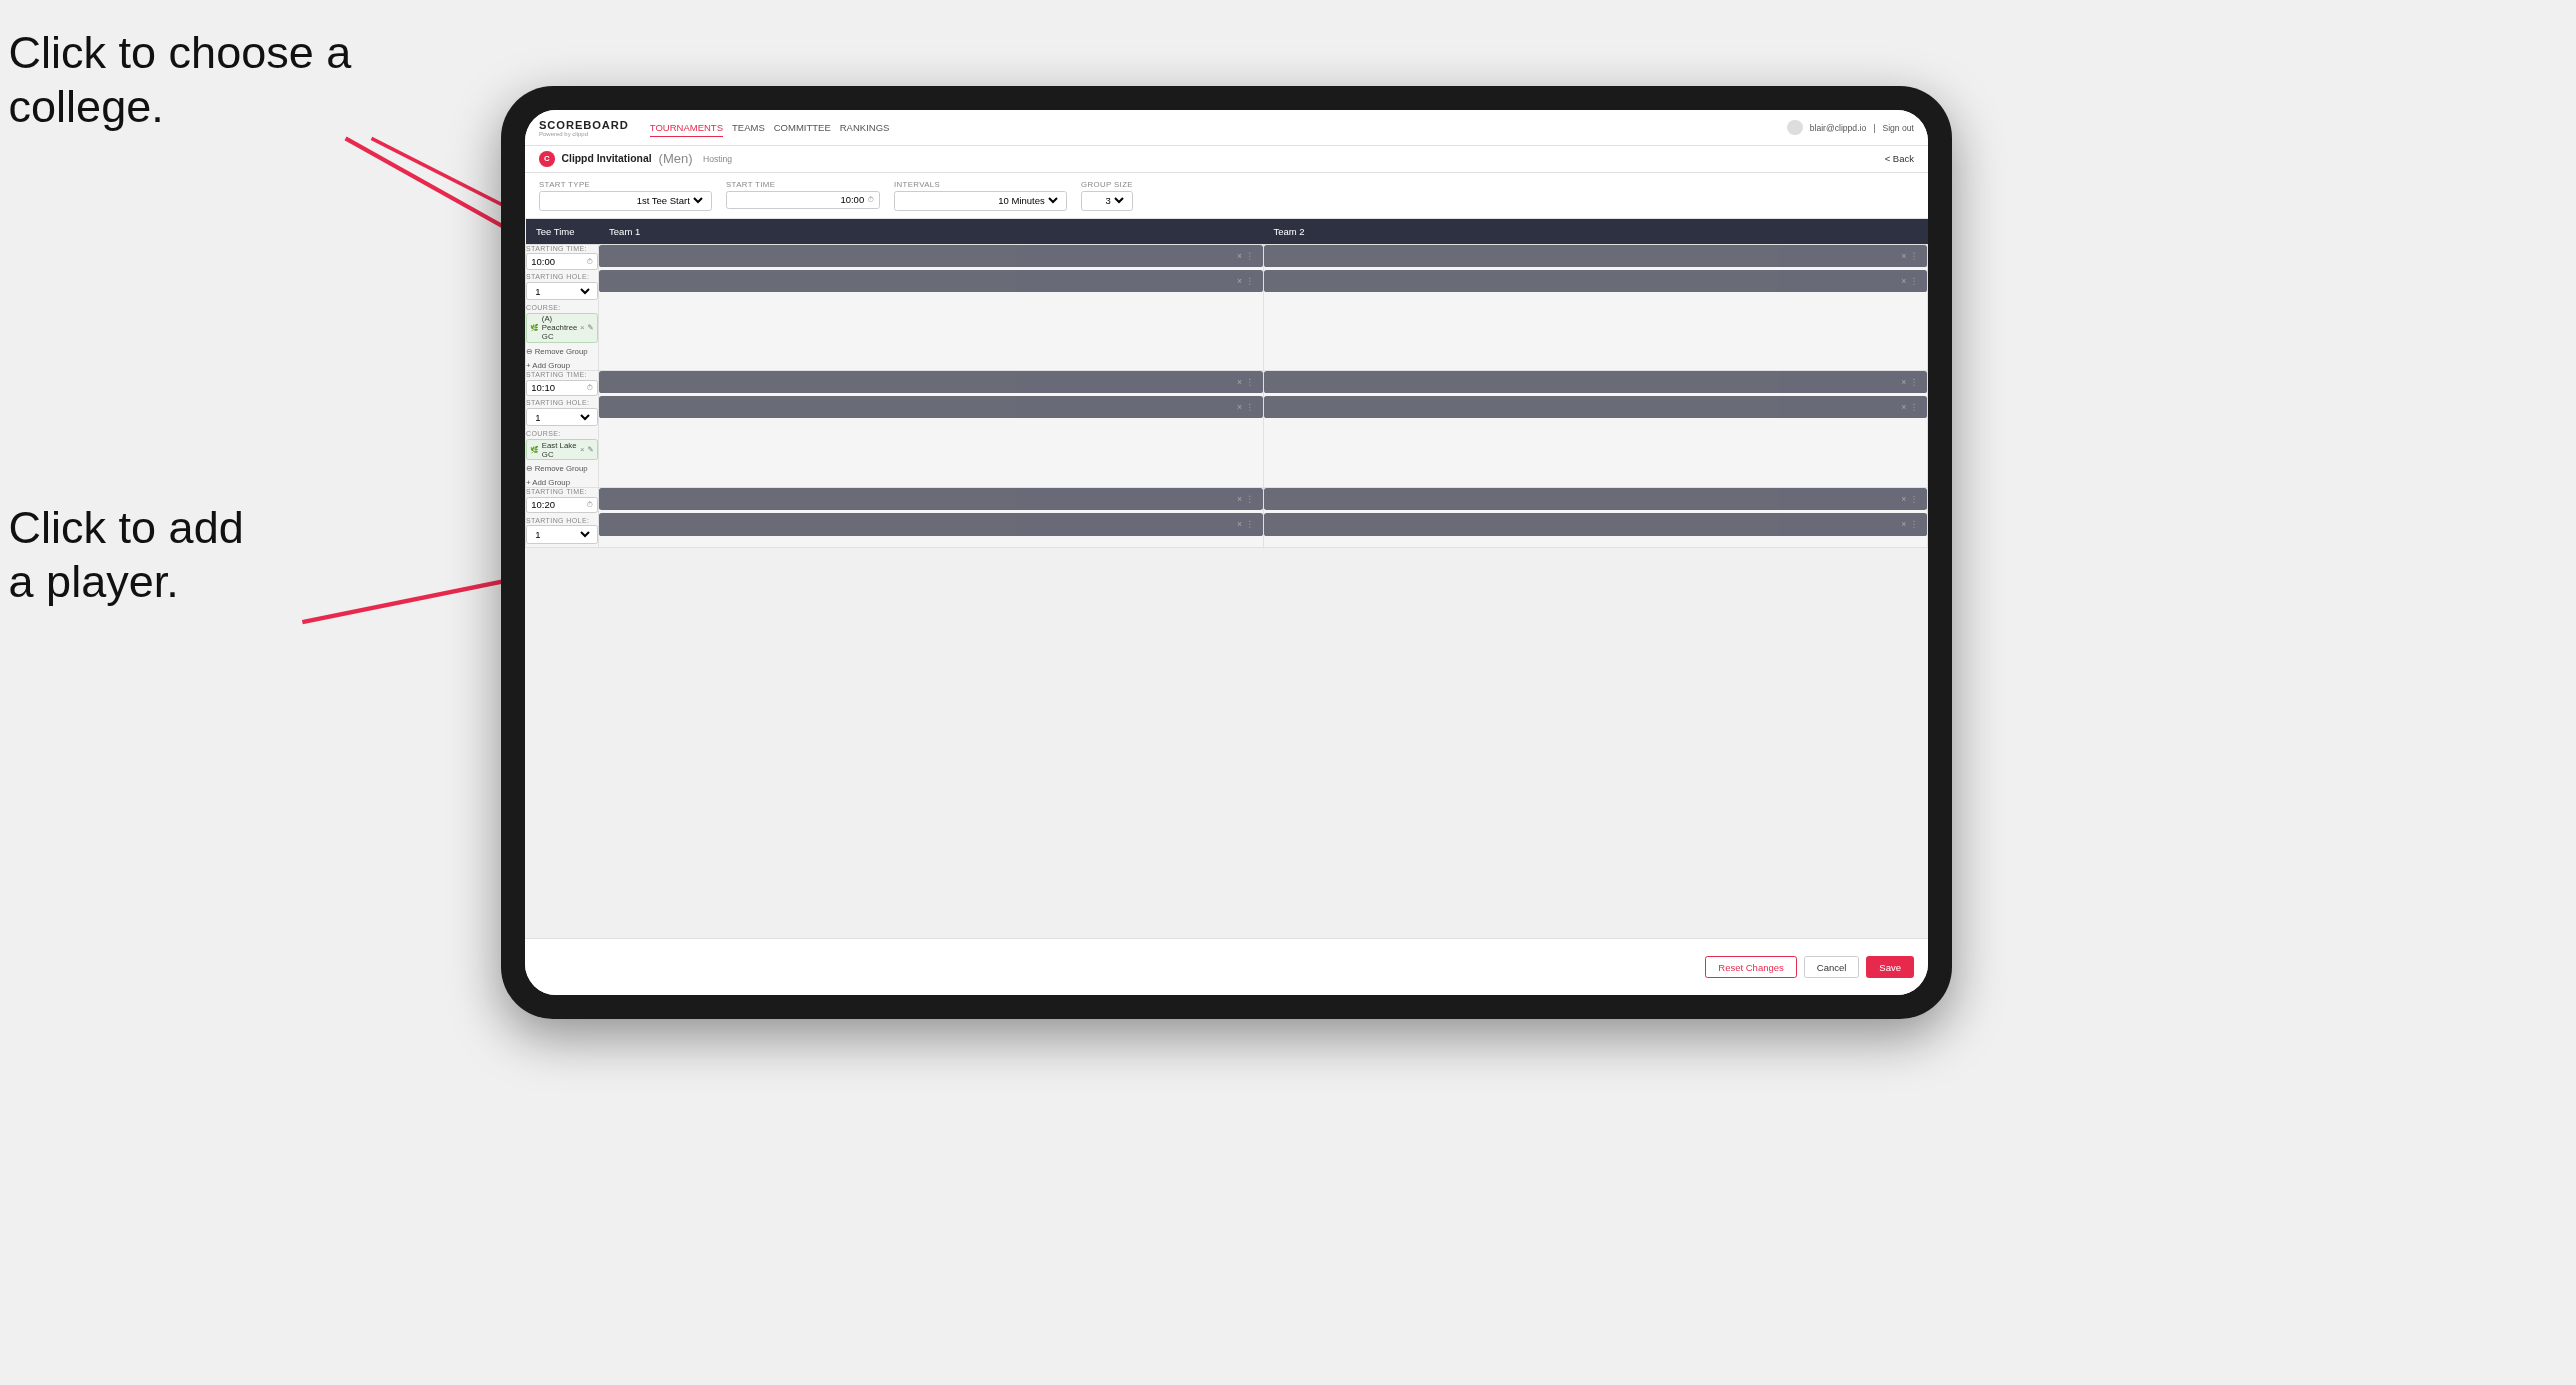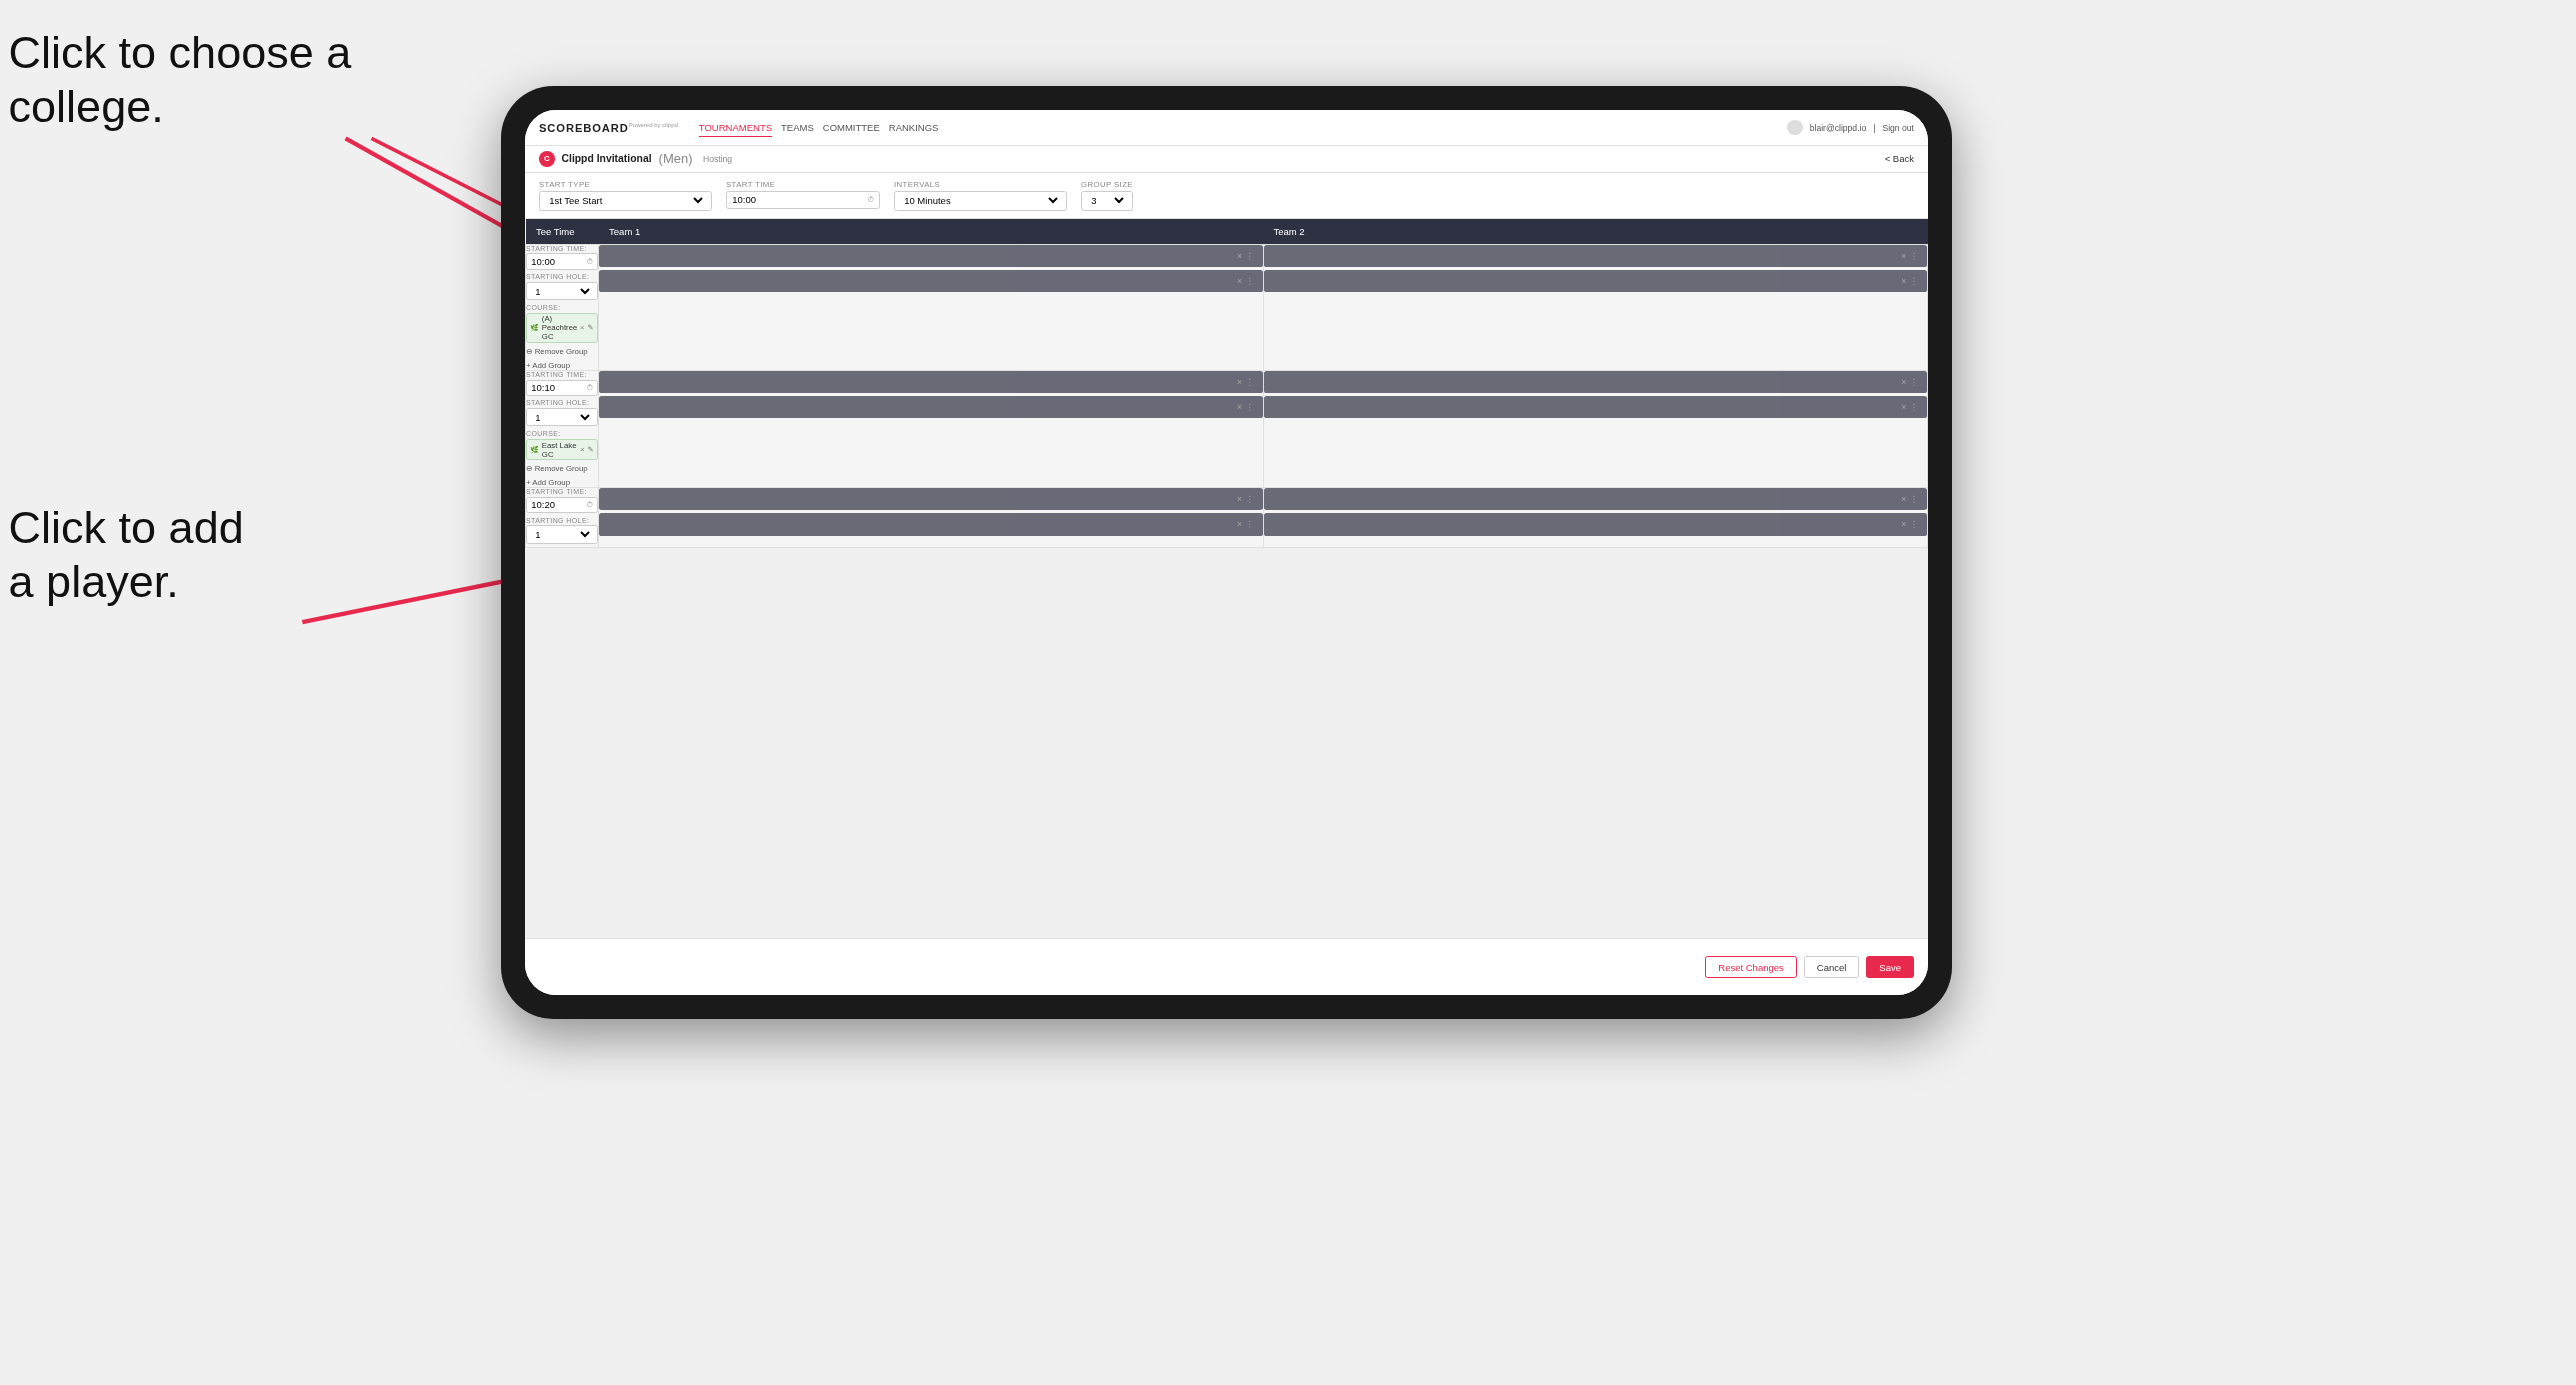--- a/index.html
+++ b/index.html
@@ -62,20 +62,21 @@
       border-bottom: 0.9px solid #e0e0e0;
       padding: 0 14px;
       display: flex;
       align-items: center;
       height: 36px;
       flex-shrink: 0;
     }
 
     .scoreboard-logo {
       display: flex;
+      flex-direction: column;
       margin-right: 21px;
     }
 
     .scoreboard-logo .logo-text {
       font-size: 11.2px;
       font-weight: 700;
       letter-spacing: 0.9px;
       color: #222;
     }
 
@@ -199,20 +200,21 @@
       font-size: 9.5px;
       min-width: 104px;
     }
 
     .form-control select, .form-control input {
       border: none;
       outline: none;
       font-size: 9.5px;
       flex: 1;
       background: transparent;
+      text-align: right;
     }
 
     .form-control-wide { min-width: 173px; }
     .form-control-medium { min-width: 86px; }
     .form-control-small { min-width: 52px; }
 
     
     .table-container {
       flex: 1;
       overflow-y: auto;

